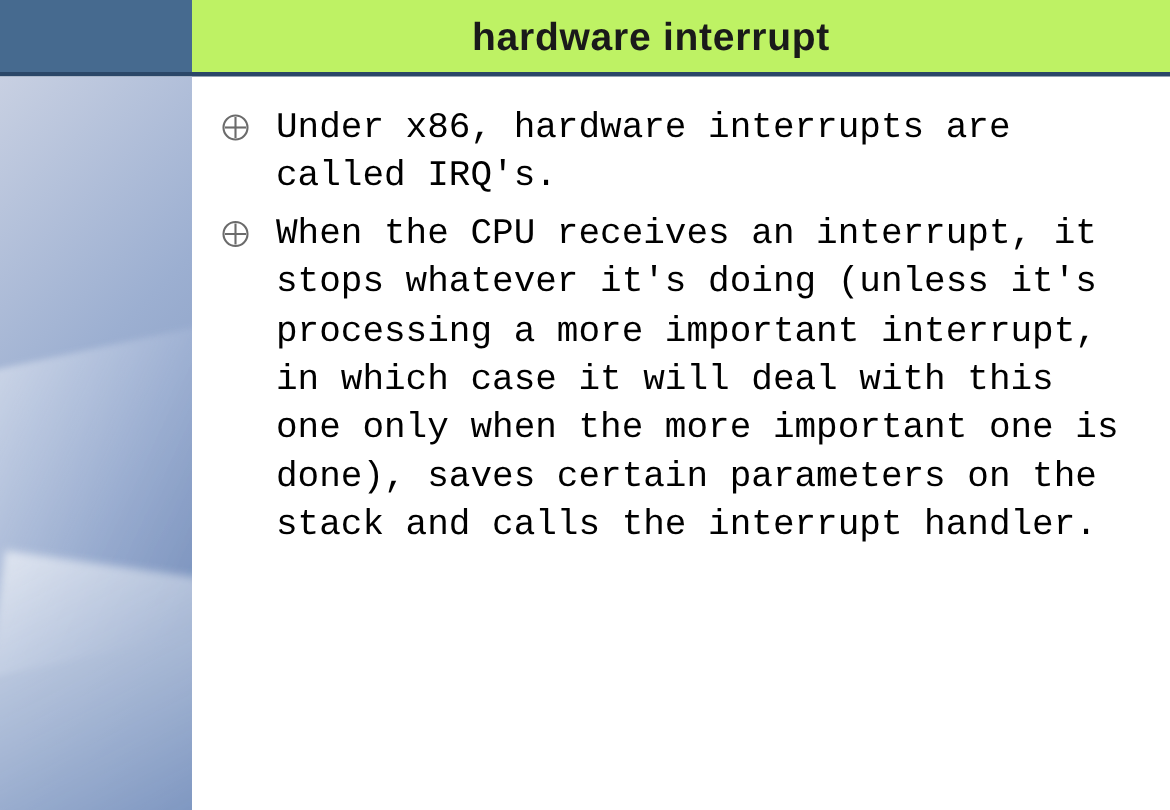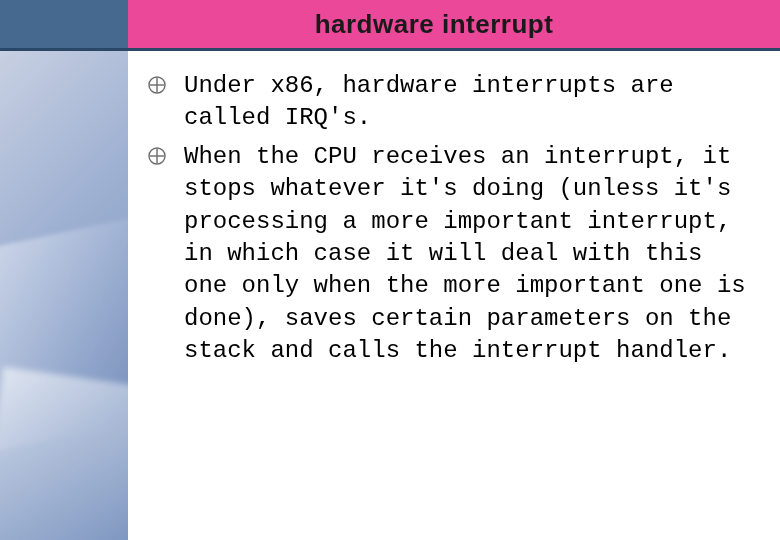--- a/index.html
+++ b/index.html
@@ -11,21 +11,21 @@
   }
   .slide {
     width: 780px;
     height: 540px;
     position: relative;
     background: #ffffff;
   }
   .header-bar {
     width: 100%;
     height: 48px;
-    background: #ec4899;
+    background: #bef264;
     display: flex;
     align-items: center;
     position: relative;
   }
   .header-corner {
     width: 128px;
     height: 48px;
     background: #466a8f;
     flex-shrink: 0;
   }

